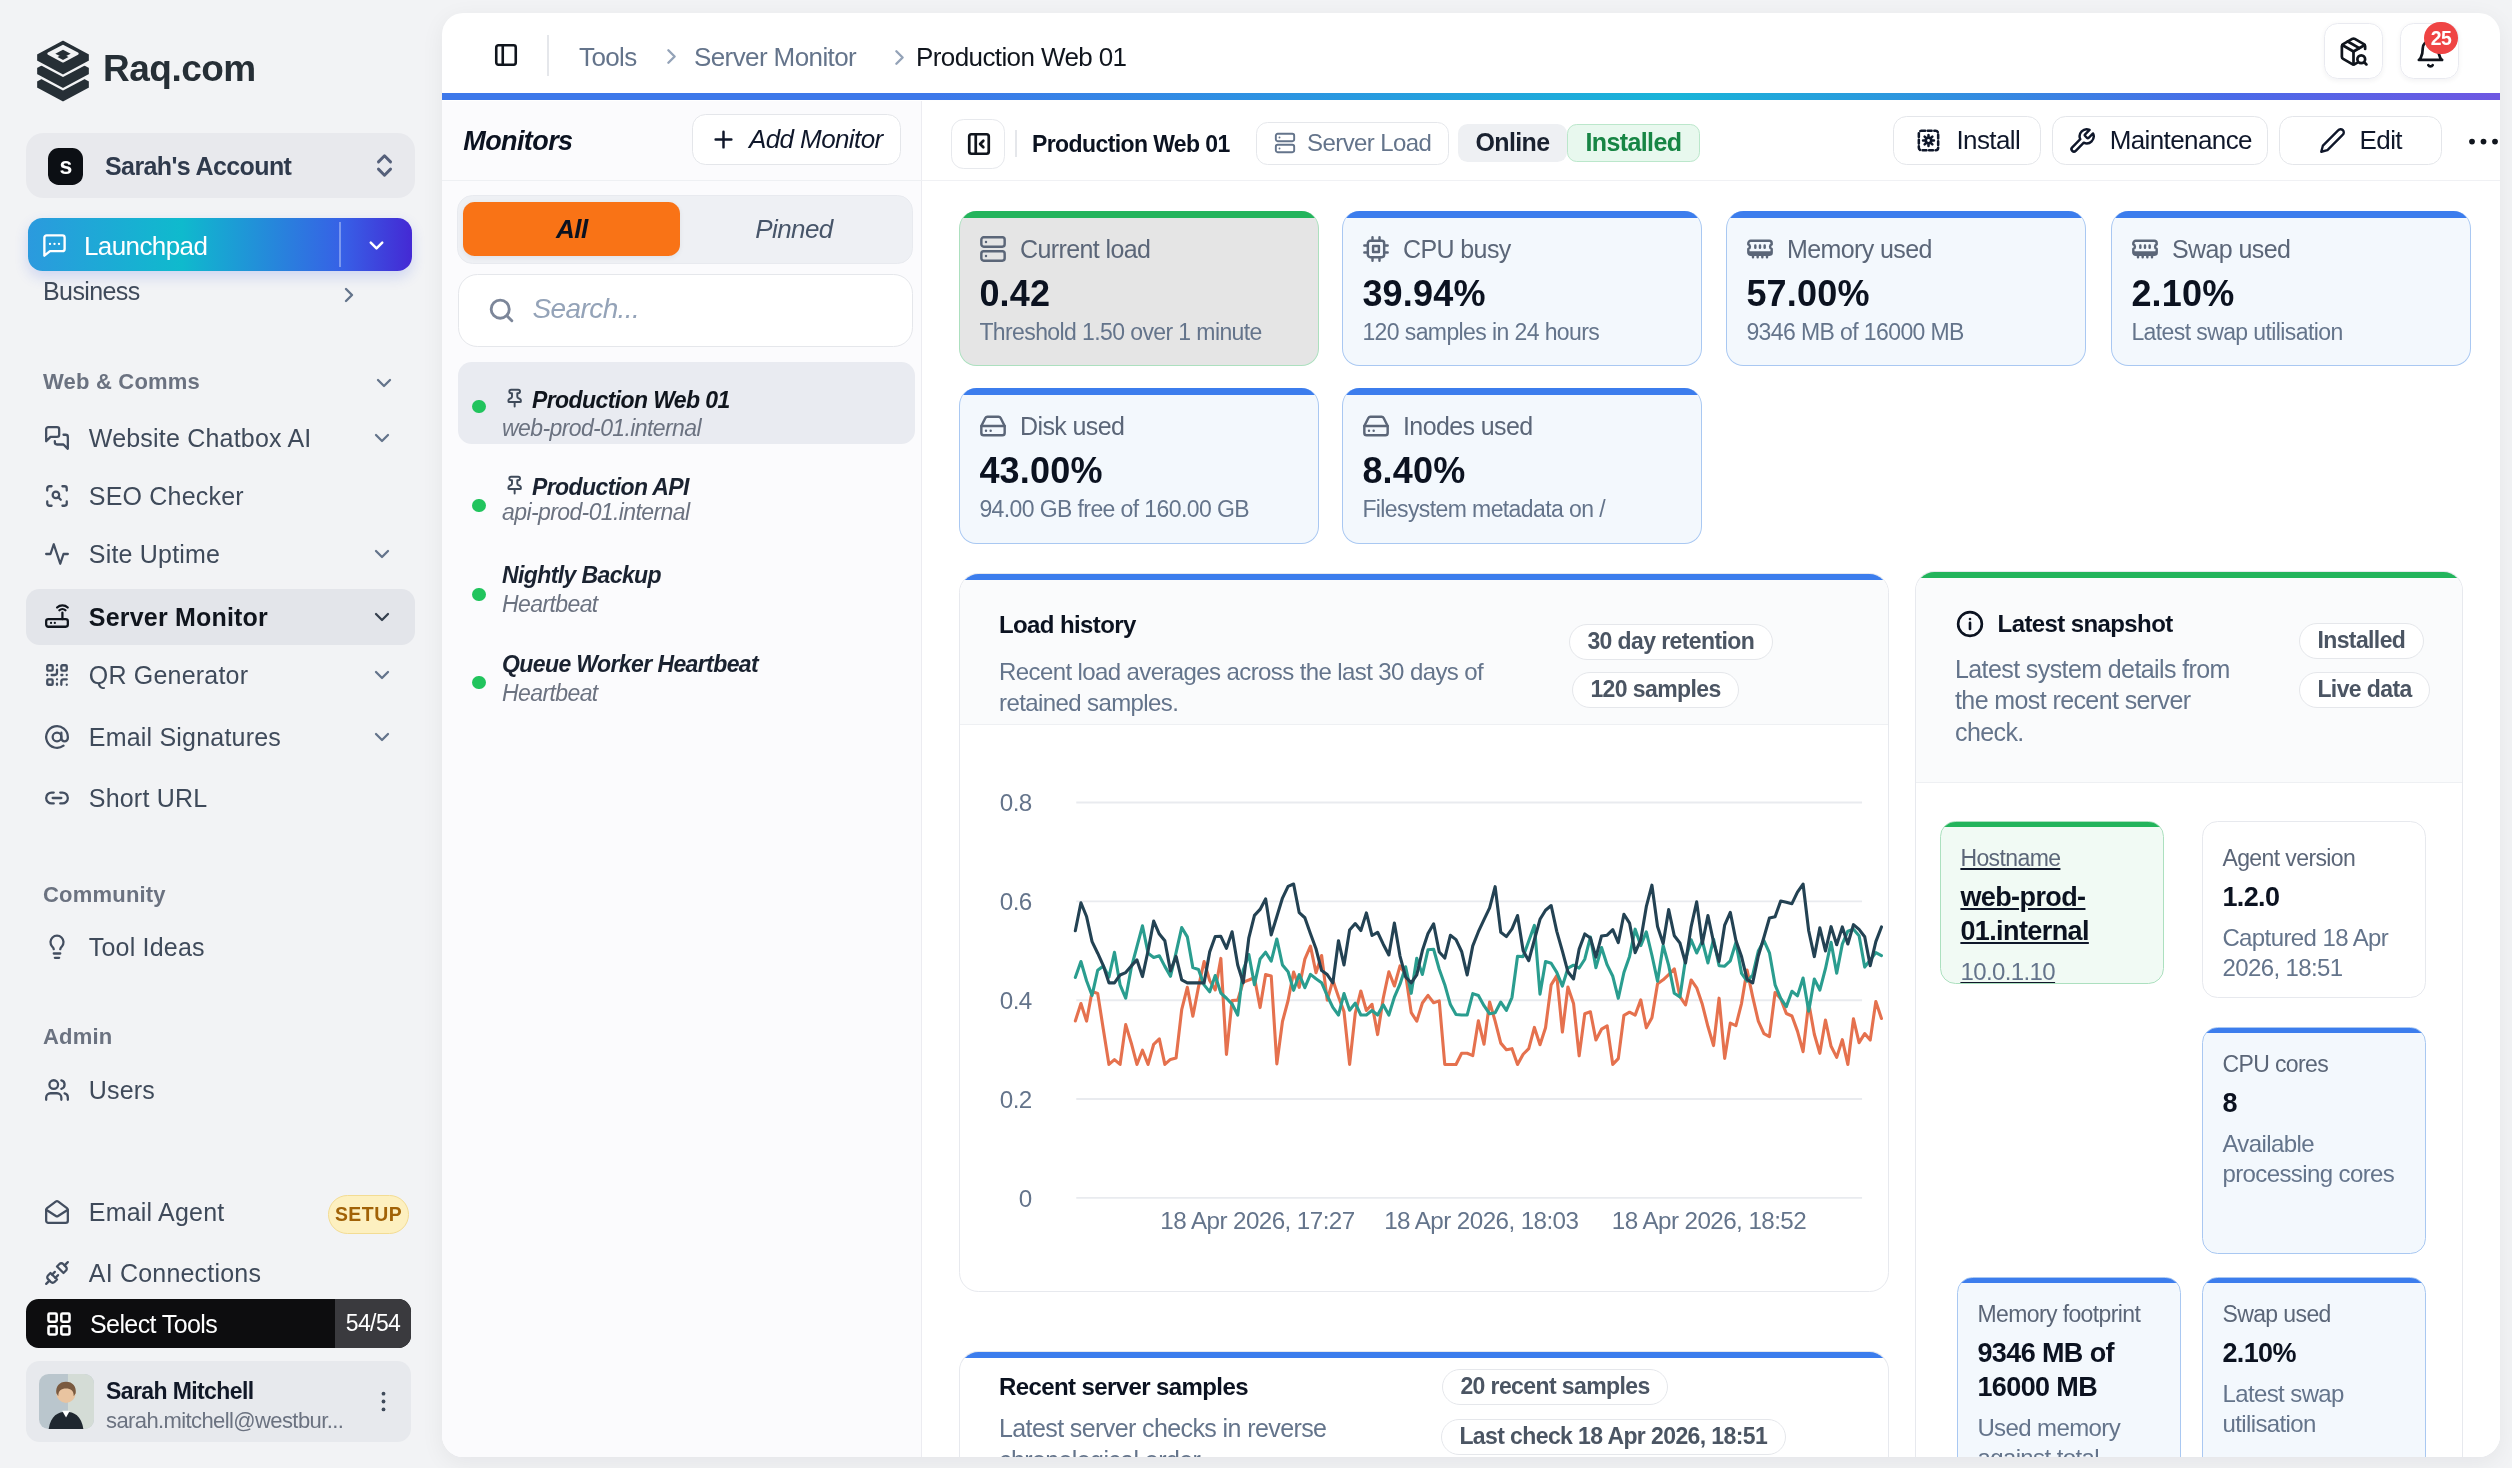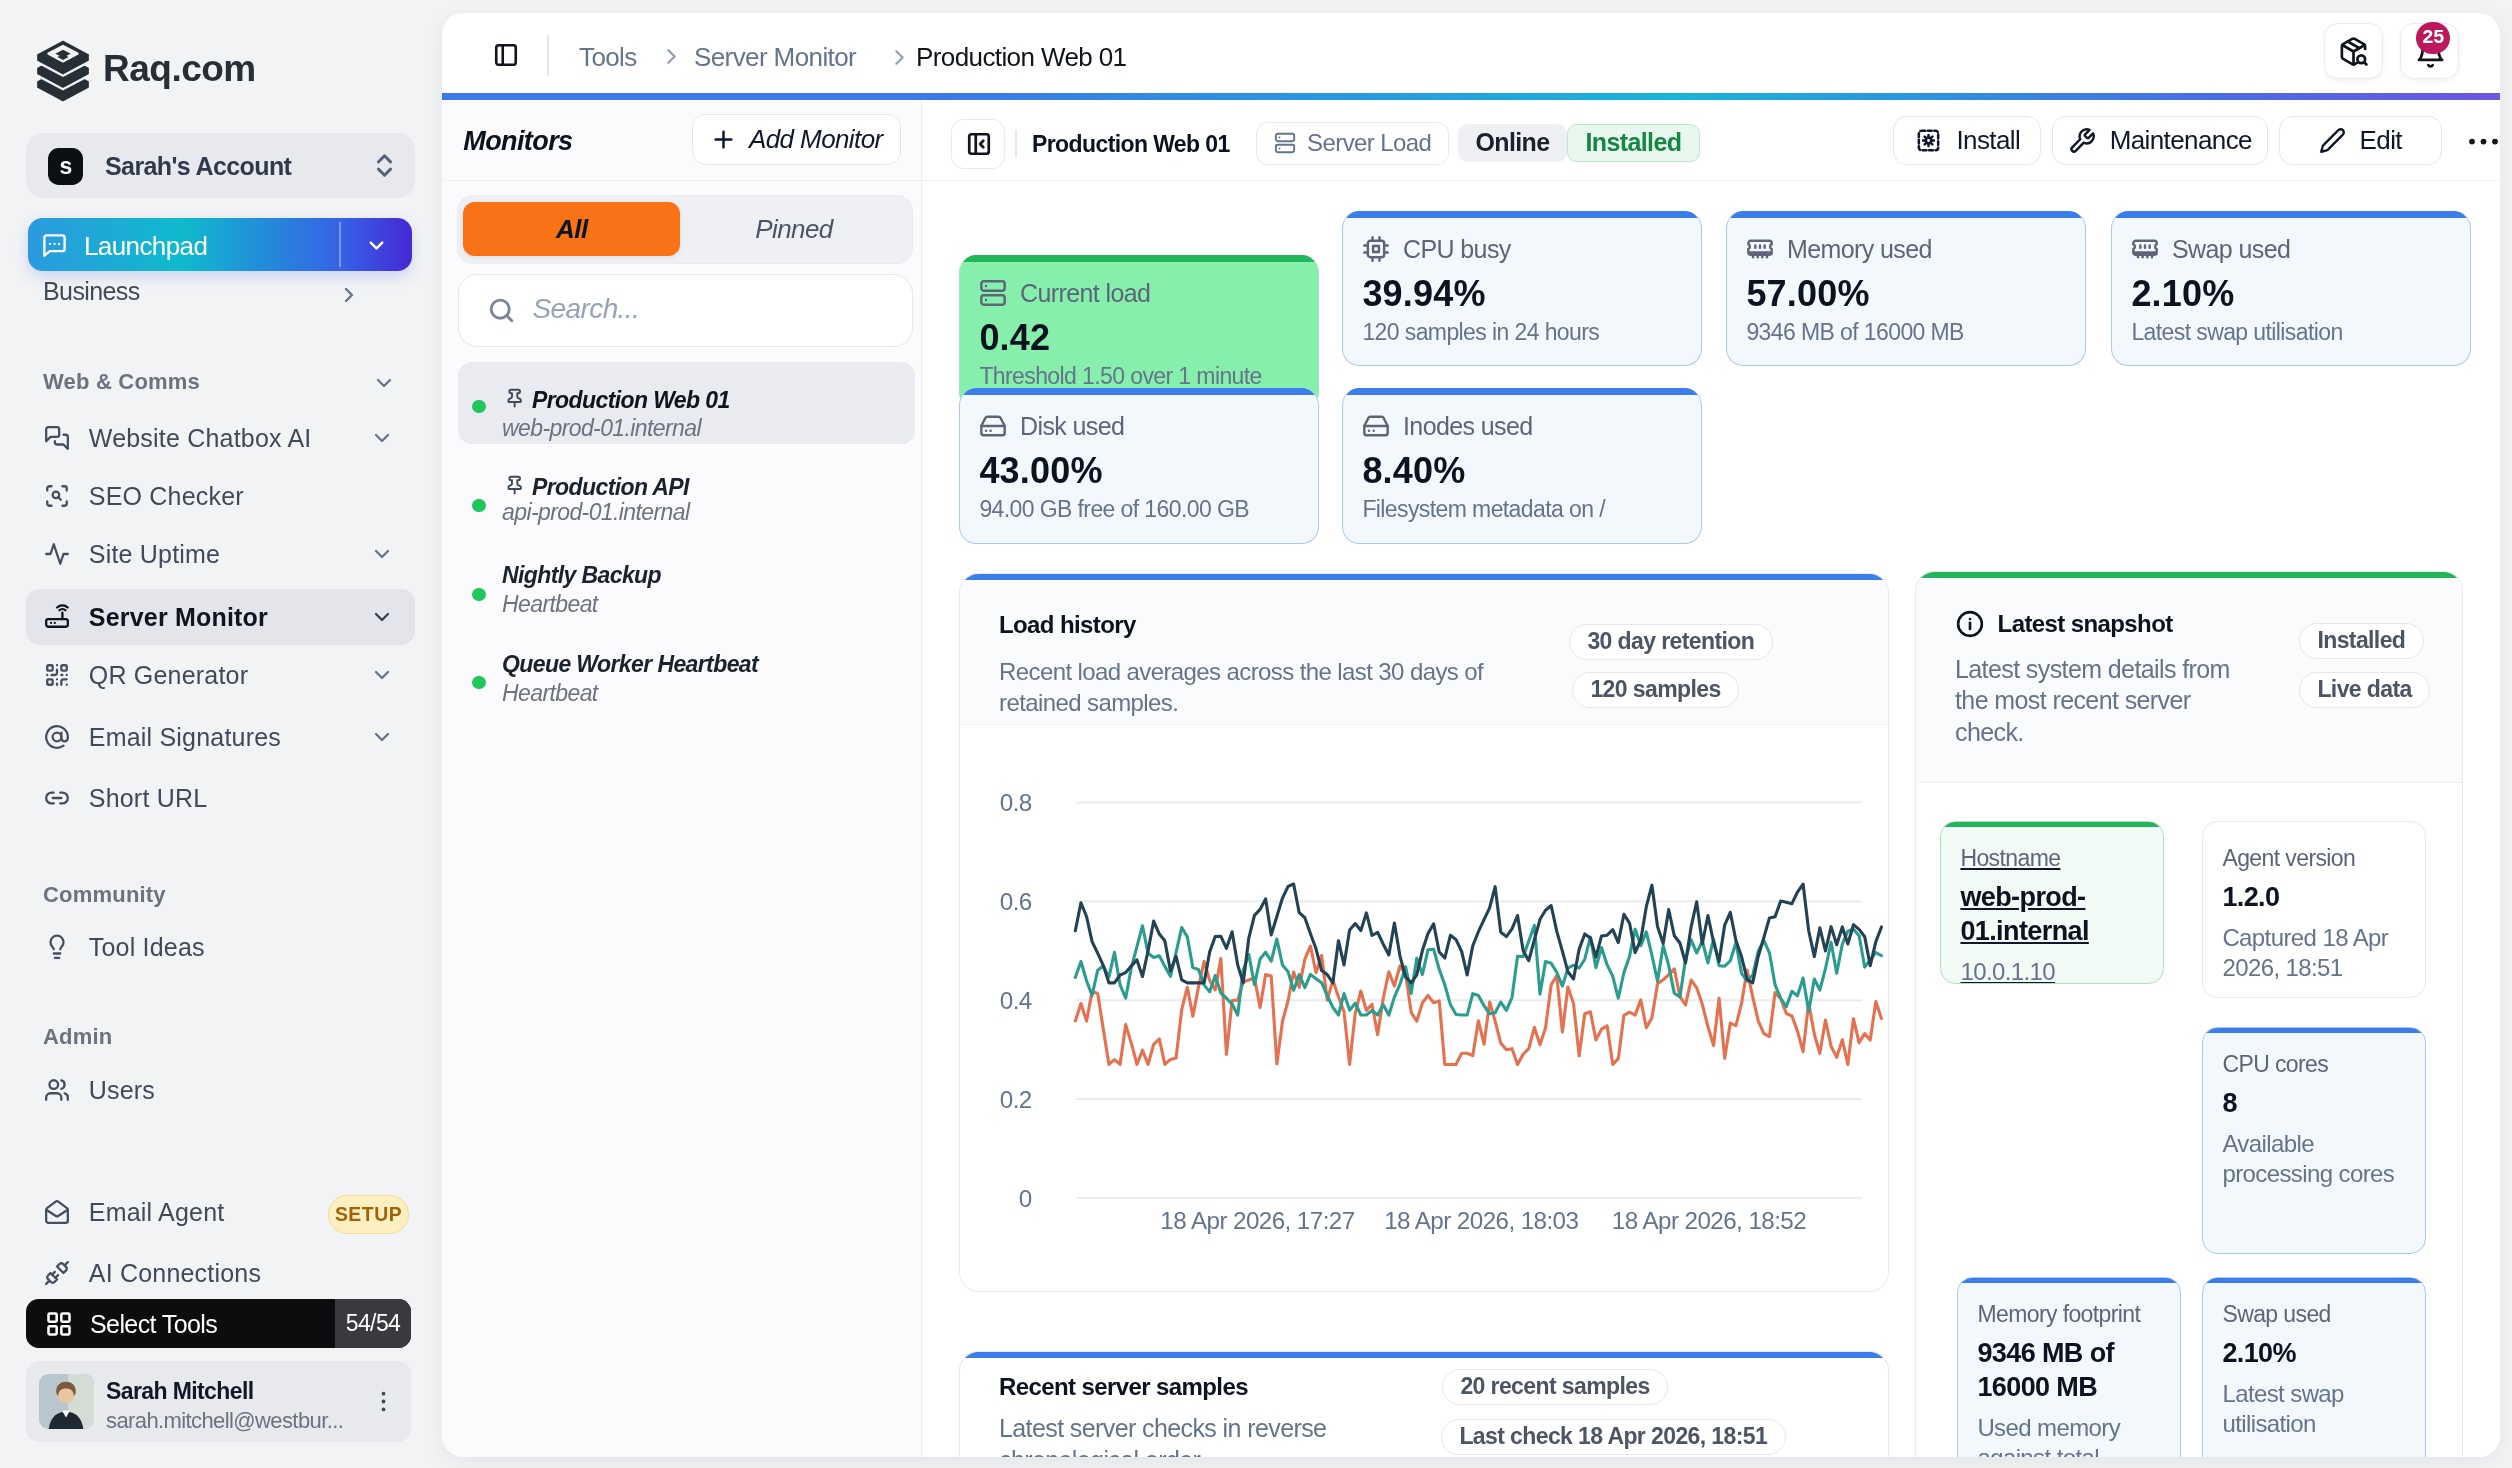--- a/index.html
+++ b/index.html
@@ -26,21 +26,21 @@
 
 
 #content { position:absolute; left:480px; top:88px; width:1578px; height:1356px; background:#fff; }
 .btn { display:inline-flex; align-items:center; justify-content:center; gap:13.6px; background:#fff; border:1.9px solid #e4e6ea; border-radius:13.6px; font-size:26px; color:#0f172a; font-weight:500; white-space:nowrap; }
 
 .statcard { position:absolute; border-radius:17.4px; border:1.9px solid; border-top:none; padding:0 19.4px; overflow:hidden; }
 .statcard .accent { position:absolute; left:-1.9px; top:0; right:-1.9px; height:7.8px; }
 .statcard .hd { display:flex; align-items:center; gap:12.6px; margin-top:24px; color:#5b6678; font-size:25px; }
 .statcard .val { font-size:36px; font-weight:700; color:#0b1220; margin-top:9.7px; letter-spacing:0.2px; }
 .statcard .cap { font-size:23px; color:#64748b; margin-top:3.9px; white-space:nowrap; }
-.sc-green { background:#86efac; border-color:#ace0bf;margin-top:44px; }
+.sc-green { background:#e5e5e5; border-color:#ace0bf; }
 .sc-green .accent { background:#23b45c; }
 .sc-blue { background:#f3f8fd; border-color:#a9c8f2; }
 .sc-blue .accent { background:#3c7ded; }
 
 .bigcard { position:absolute; background:#fff; border:1.9px solid #e7e9ee; border-radius:19.4px; overflow:hidden; }
 .bigcard .accent { height:7.8px; margin:-1.9px -1.9px 0; }
 .chip2 { display:inline-flex; align-items:center; justify-content:center; height:36px; padding:0 17.4px; border:1.9px solid #e5e7eb; border-radius:18.4px; background:#fff; color:#4b5563; font-size:23px; font-weight:600; white-space:nowrap; }
 
 .minicard { position:absolute; border-radius:15.5px; border:1.9px solid #e7e9ee; background:#fff; padding:17.4px 19.4px; overflow:hidden; }
 .minicard .accent { position:absolute; left:-1.9px; top:0; right:-1.9px; height:6.8px; }
@@ -277,21 +277,21 @@
         <path d="M12 22V12"></path>
         <circle cx="18" cy="18" r="3"></circle>
         <path d="m22 22-1.5-1.5"></path>
       </svg>
   </div>
   <div class="abs" style="left:1958px;top:10.7px;width:59px;height:56px;border:1.9px solid #e9eaf0;border-radius:13.6px;box-shadow:0 1.9px 5.8px rgba(15,23,42,.05);">
     <svg class="abs" style="left:13.6px;top:13.6px;color:#10151d;" width="31" height="31" viewBox="0 0 24 24" fill="none" stroke="currentColor" stroke-width="2.1" stroke-linecap="round" stroke-linejoin="round">
         <path d="M6 8a6 6 0 0 1 12 0c0 7 3 9 3 9H3s3-2 3-9"></path>
         <path d="M10.3 21a1.94 1.94 0 0 0 3.4 0"></path>
       </svg>
-    <div class="abs" style="left:15px;top:-1.9px;width:34px;height:32px;background:#be185d;border-radius:16.5px;color:#fff;font-size:19.4px;font-weight:700;display:flex;align-items:center;justify-content:center;font-family:Liberation Mono, monospace;">25</div>
+    <div class="abs" style="left:23px;top:-1.9px;width:34px;height:32px;background:#ef4444;border-radius:16.5px;color:#fff;font-size:19.4px;font-weight:700;display:flex;align-items:center;justify-content:center;">25</div>
   </div>
 
   <div id="blueline"></div>
 
   <div id="moncol">
     <div class="abs" style="left:21.3px;top:25px;font-size:27px;font-weight:700;color:#0b1220;">Monitors</div>
     <div class="btn abs" style="left:250px;top:13.6px;width:209px;height:51px;gap:11.6px;font-size:26px;">
       <svg width="27" height="27" viewBox="0 0 24 24" fill="none" stroke="currentColor" stroke-width="2.2" stroke-linecap="round">
           <path d="M12 5v14M5 12h14"></path>
         </svg>

